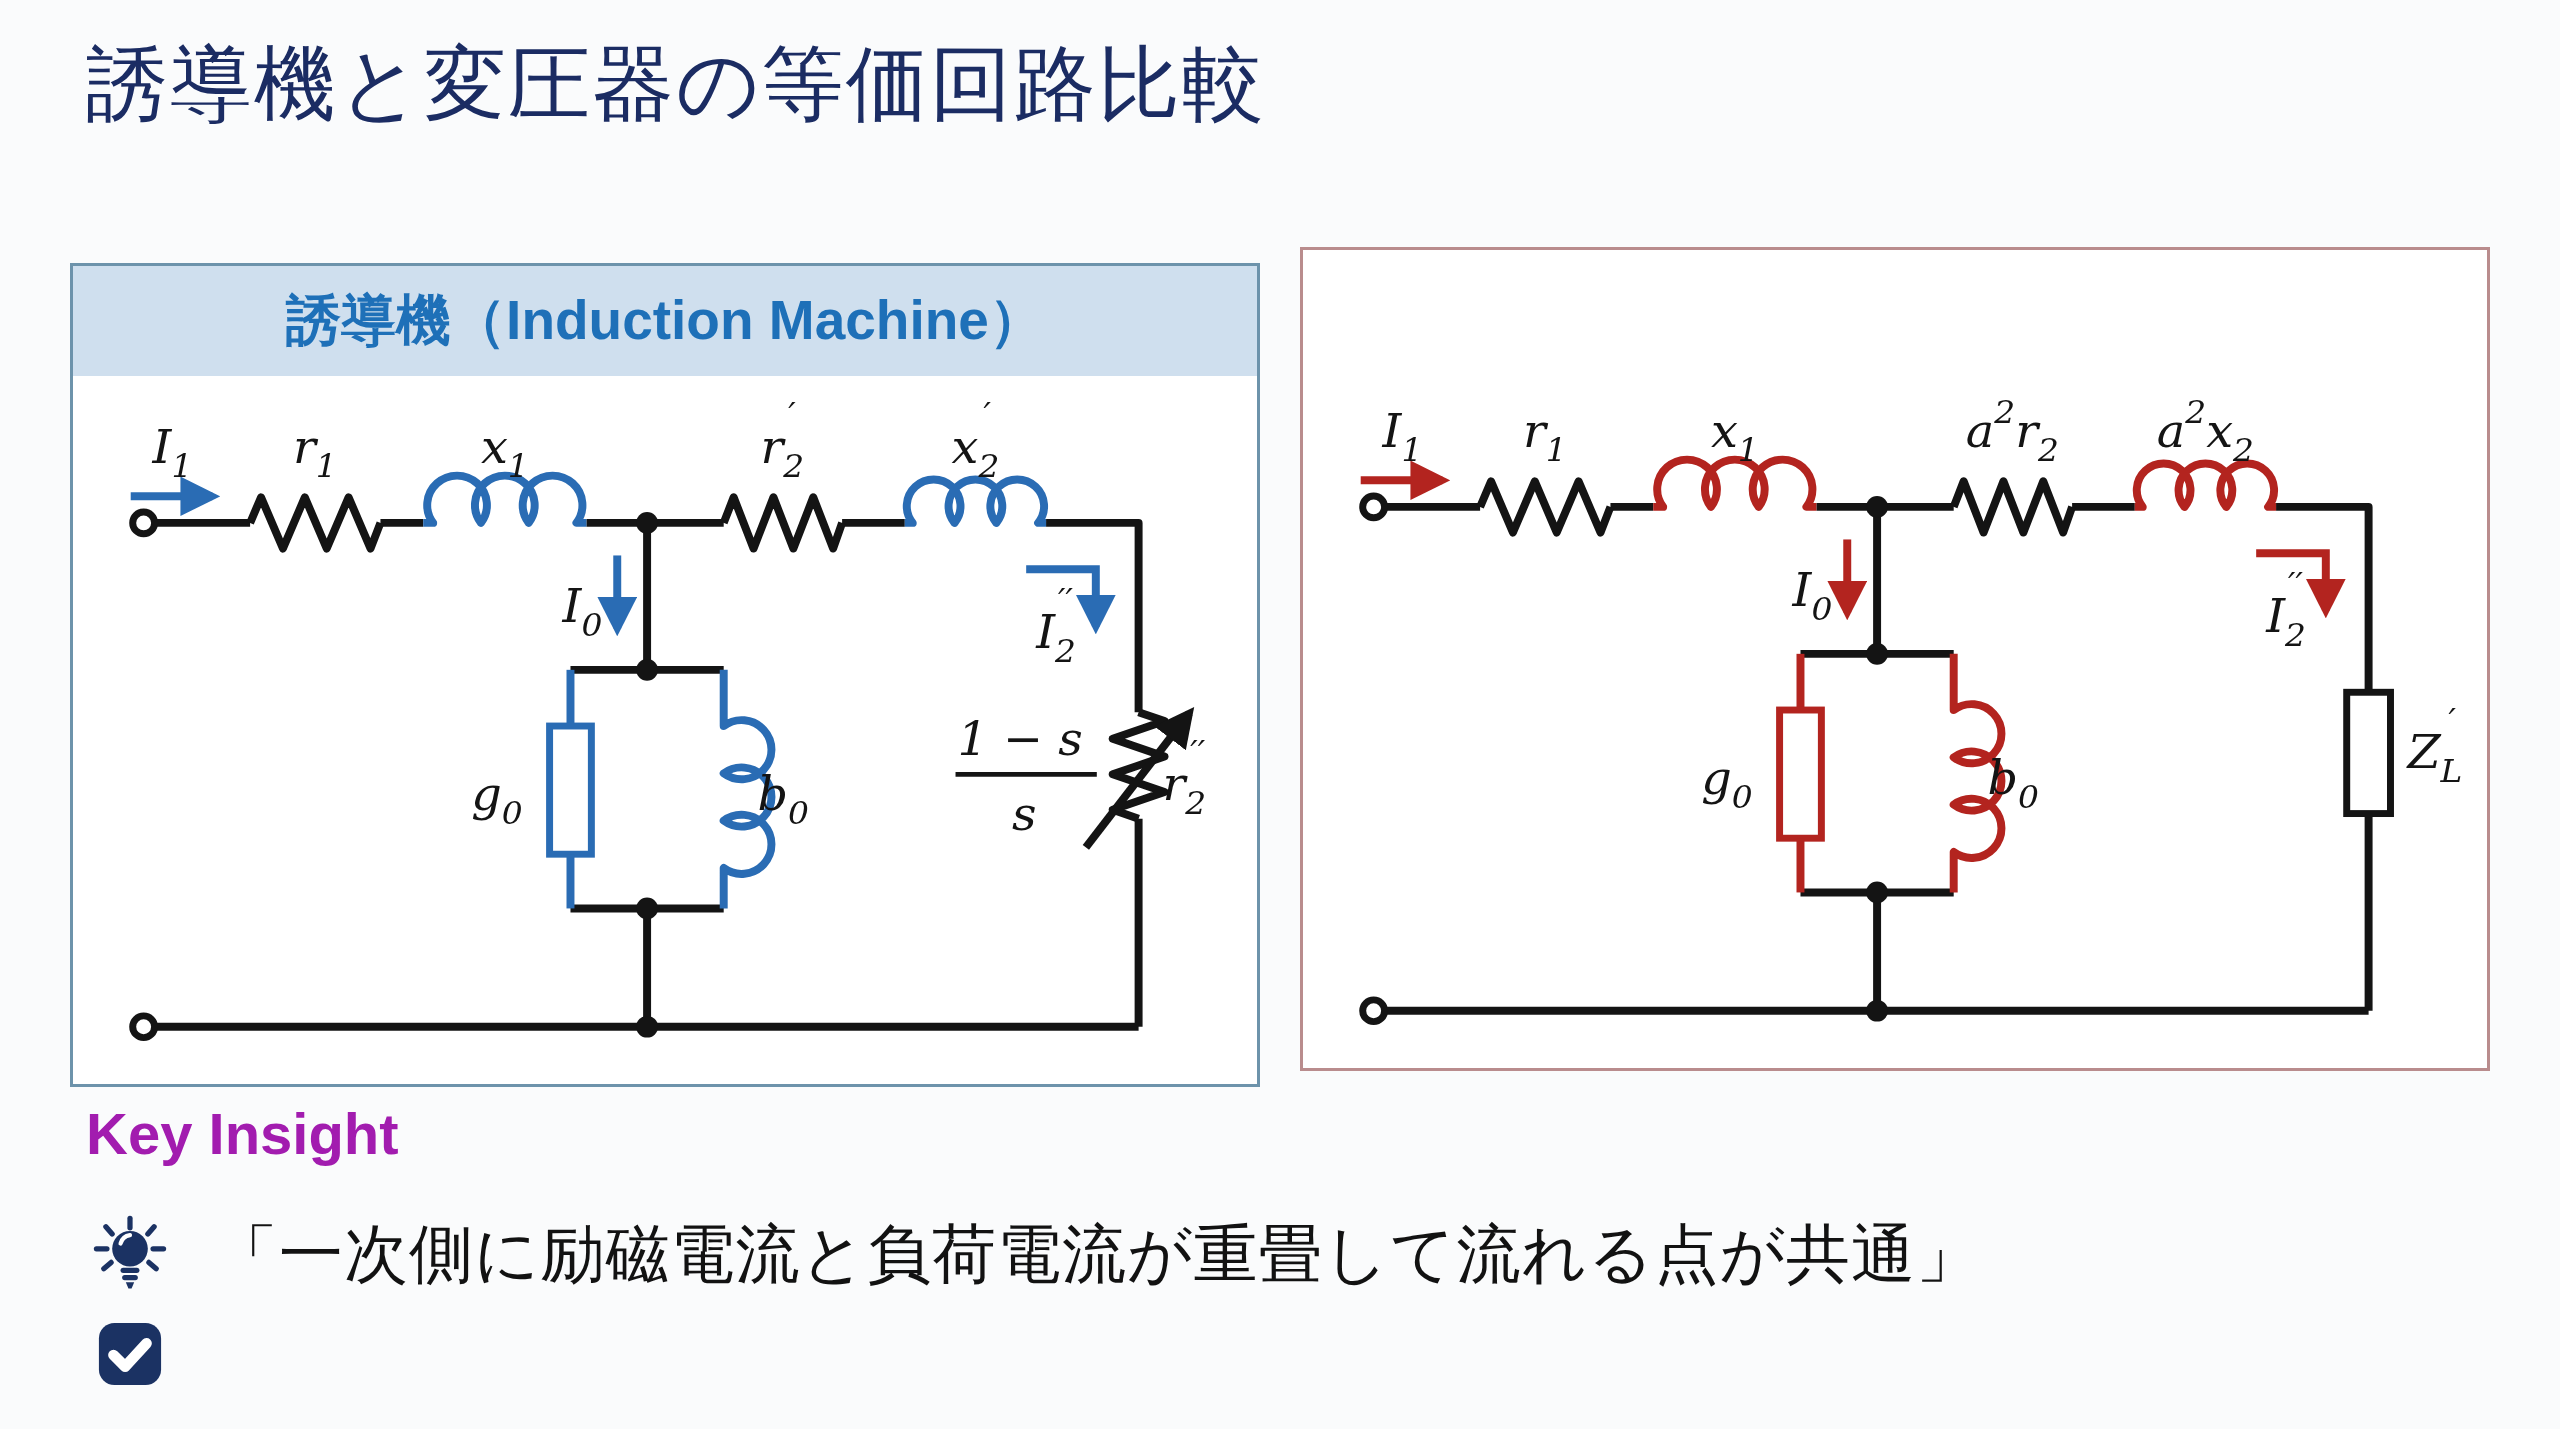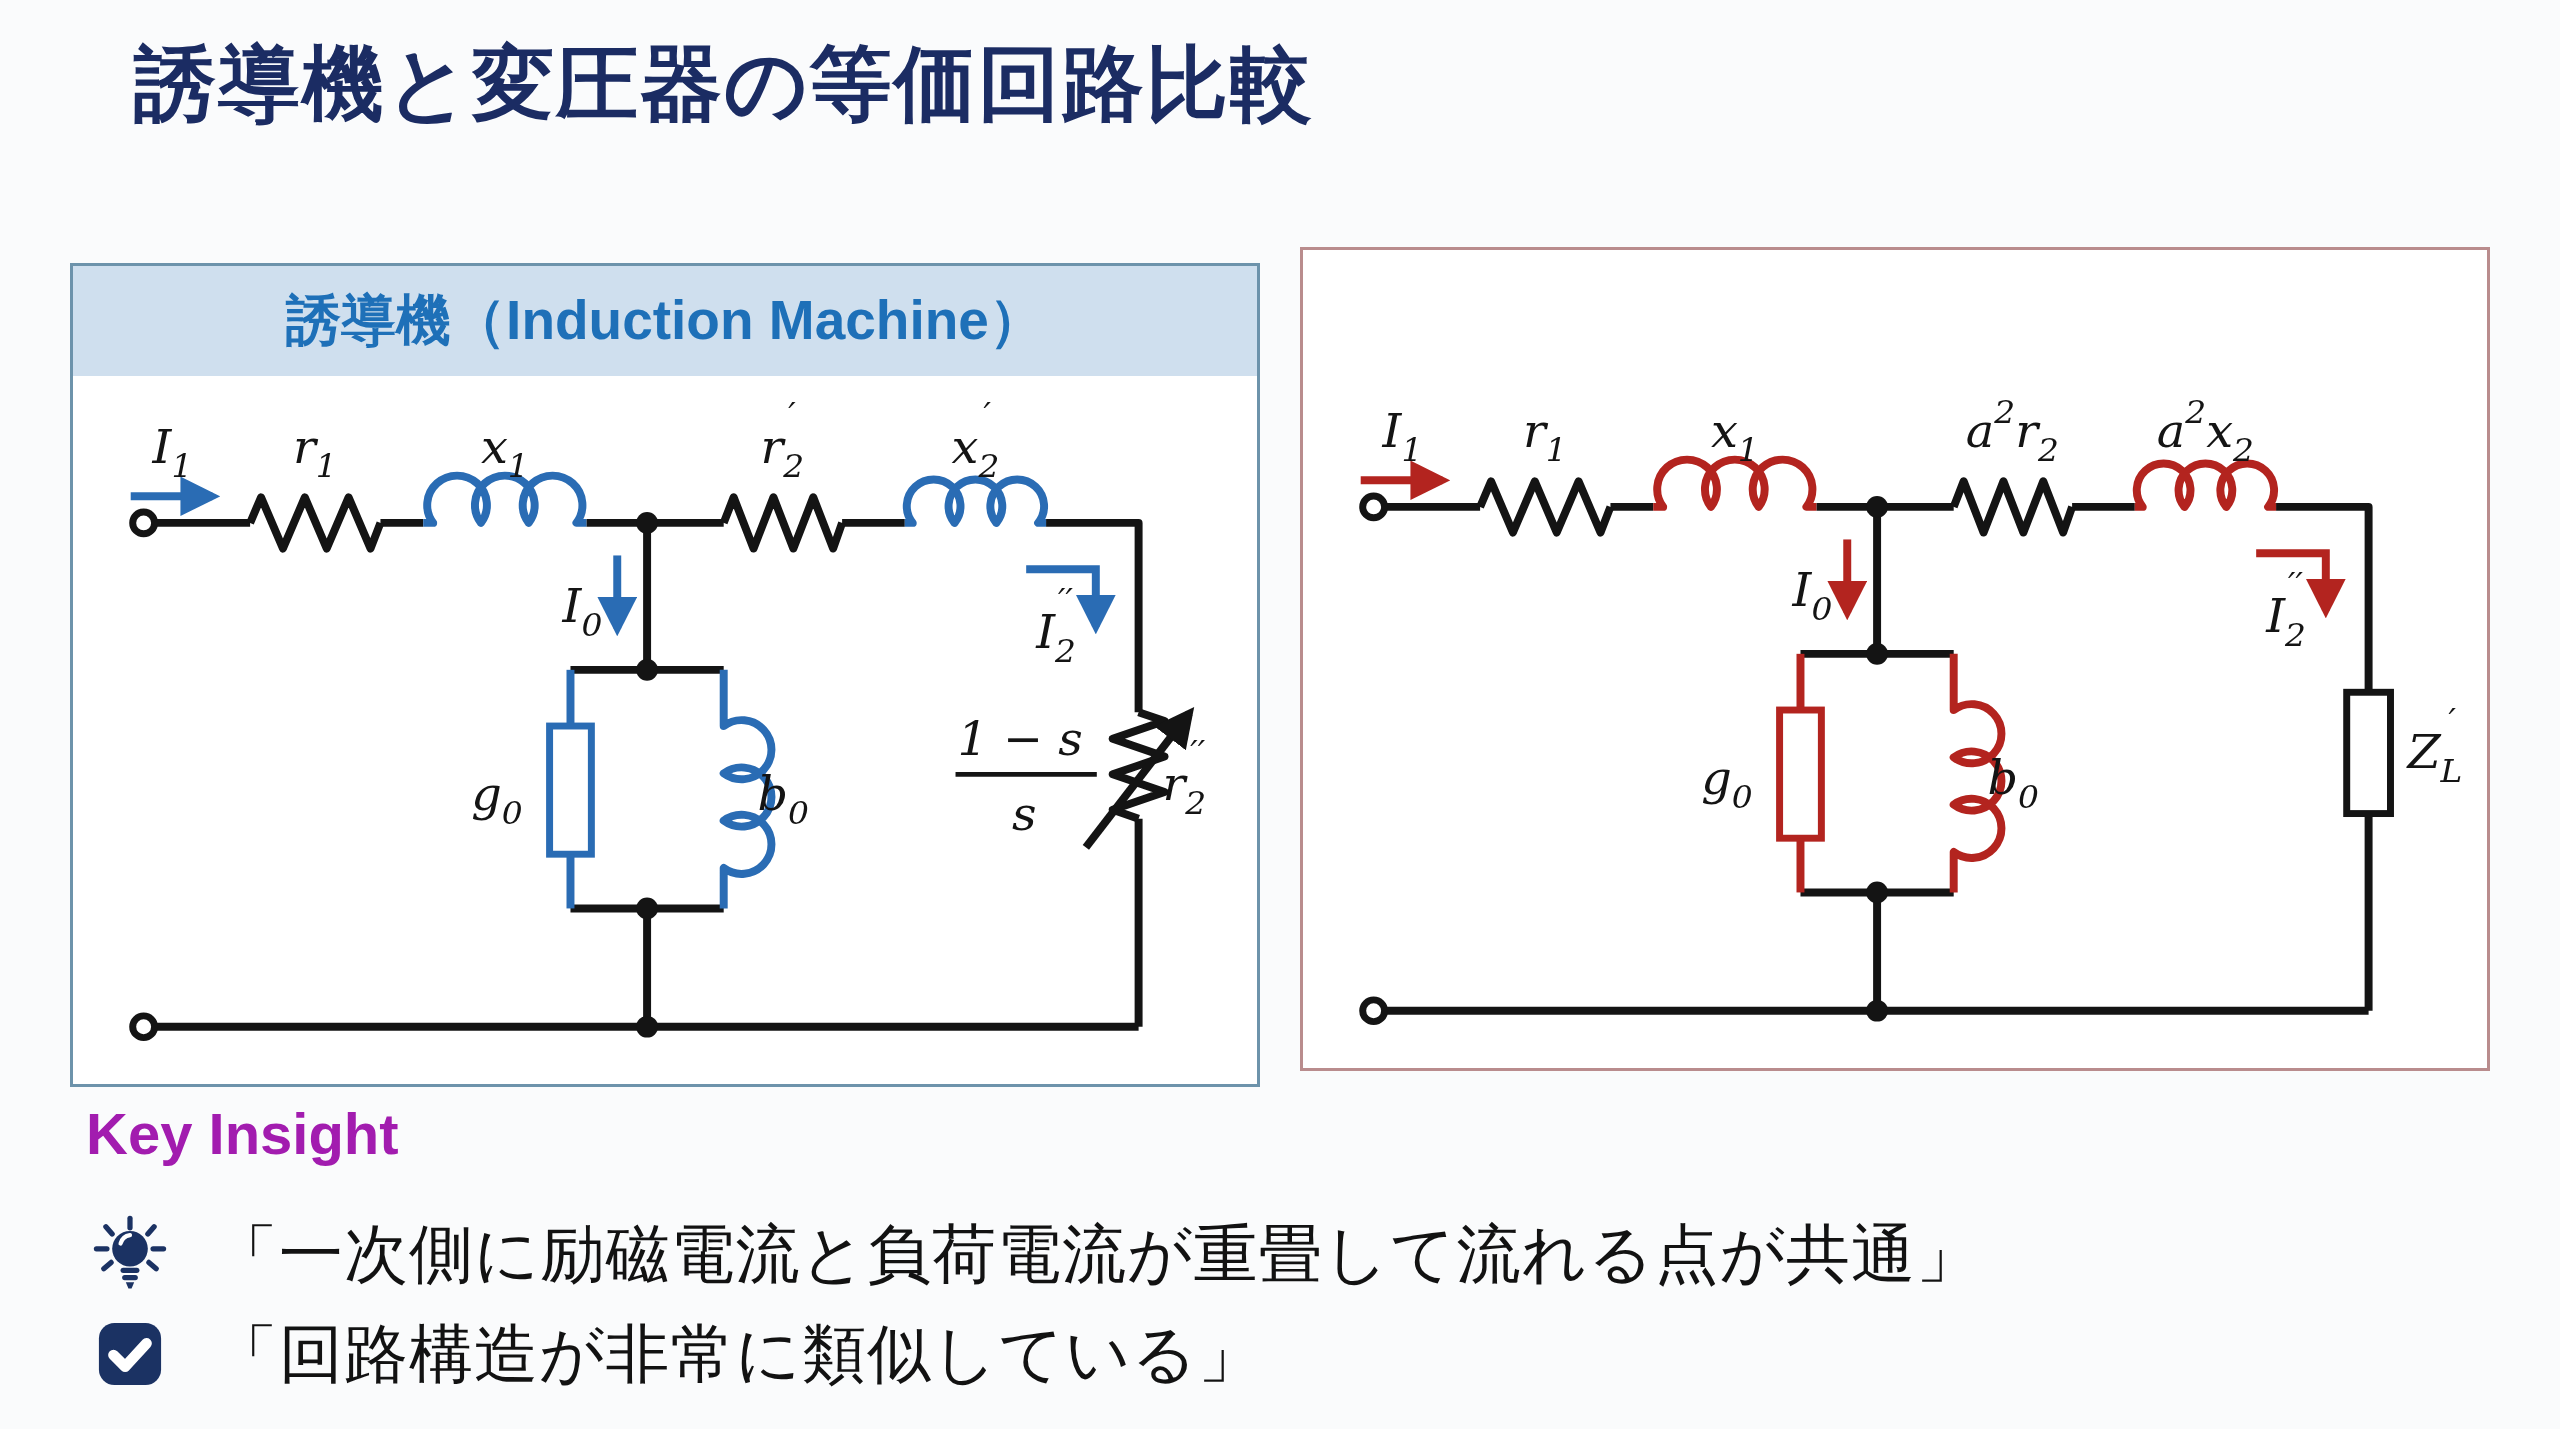--- a/index.html
+++ b/index.html
@@ -1,17 +1,17 @@
 <!DOCTYPE html>
 <html><head>
 <meta charset="utf-8">
 <style>
   html,body{margin:0;padding:0;background:#fafbfc;width:2560px;height:1429px;position:relative;
     font-family:"Liberation Sans","DejaVu Sans",sans-serif;-webkit-font-smoothing:antialiased;}
-  .page-title{position:absolute;left:86px;top:30px;font-size:82px;font-weight:700;color:#1b2c63;letter-spacing:2px;margin-left:48px;}
+  .page-title{position:absolute;left:86px;top:30px;font-size:82px;font-weight:400;color:#1b2c63;letter-spacing:2px;}
   .panel{position:absolute;top:247px;width:1190px;height:824px;background:#ffffff;box-sizing:border-box;}
   .panel.left{left:70px;border:3px solid #6d93ab;margin-top:16px;}
   .panel.right{left:1300px;border:3px solid #b98c8d;}
   .panel-header{height:110px;display:flex;align-items:center;justify-content:center;font-weight:700;font-size:55px;}
   .panel.left .panel-header{background:#cfdfee;color:#1e70b8;}
   .panel.right .panel-header{background:#f6d8d7;color:#b4251d;}
   svg.circuit{position:absolute;left:0;top:110px;width:100%;height:704px;display:block;}
 
   
   .wire{stroke:#141414;stroke-width:8;fill:none;stroke-linejoin:round;stroke-linecap:butt;}
@@ -184,14 +184,13 @@
   <div class="btext">「一次側に励磁電流と負荷電流が重畳して流れる点が共通」</div>
 </div>
 
 <div class="bullet b2">
   <div class="icon-box">
     <svg width="68" height="68" viewBox="0 0 70 70">
       <rect x="3" y="3" width="64" height="64" rx="16" fill="#1b3263"></rect>
       <path d="M18,36 L30,48 L52,24" stroke="#ffffff" stroke-width="11" fill="none" stroke-linecap="round" stroke-linejoin="round"></path>
     </svg>
   </div>
-  <div class="btext">「回路構造が非常に類似している」</div>
 </div>
 
 </body></html>

